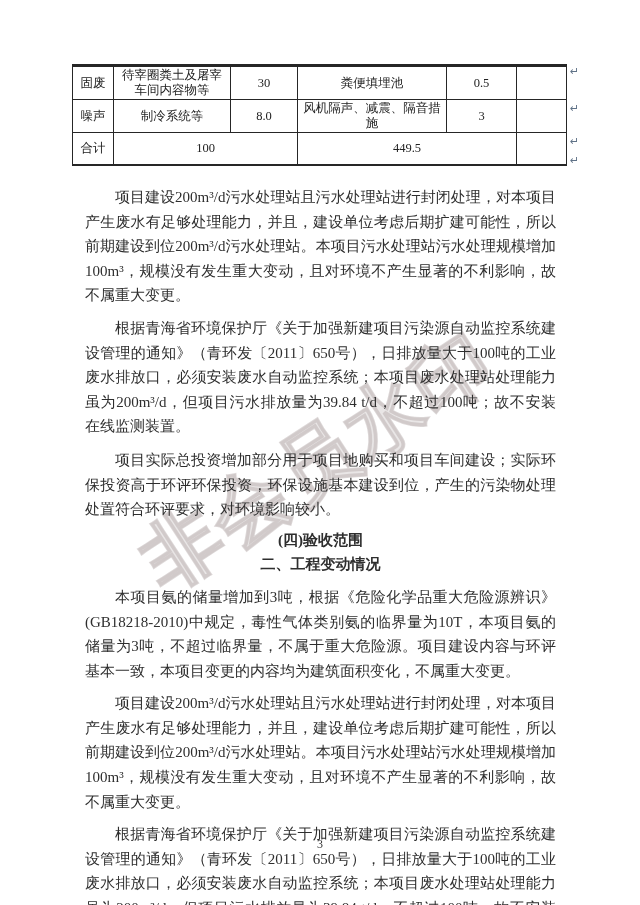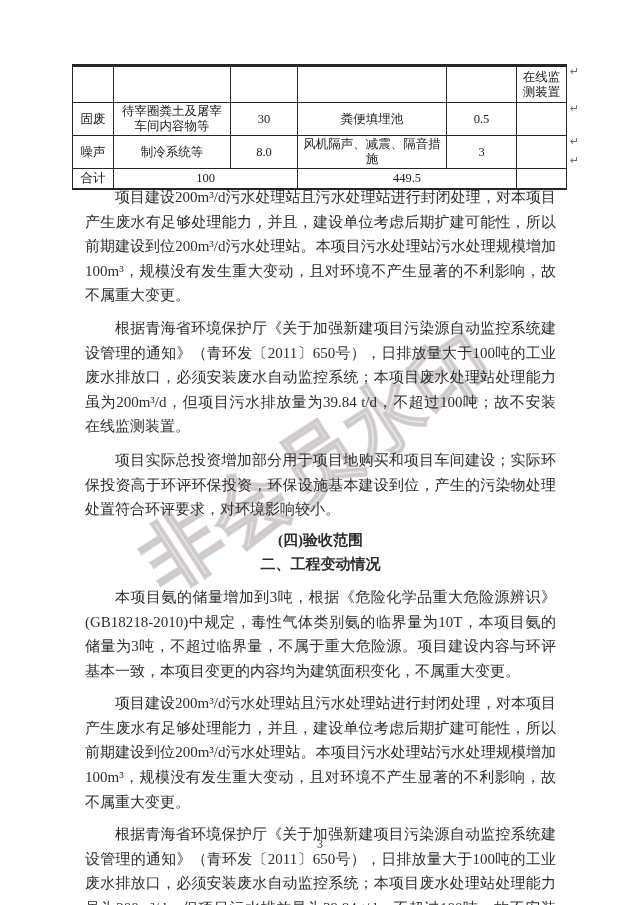--- a/index.html
+++ b/index.html
@@ -49,21 +49,21 @@
     vertical-align:middle;
     font-size:12.5px;
     line-height:15px;
     padding:1px 2px;
     word-break:break-all;
     color:#222;
   }
   .tr-r1{height:37px;}
   .tr-r2{height:17px;}
   .tr-r3{height:20px;}
-  .tr-r4{height:20px;margin-top:36px;}
+  .tr-r4{height:32px;margin-top:36px;}
 
   
   .ret{
     position:absolute;
     left:570px;
     width:14px;height:12px;
     font-size:11px;line-height:12px;
     color:#5f7287;
     z-index:1;
     font-family:"DejaVu Sans","Liberation Sans",sans-serif;
@@ -119,28 +119,20 @@
   <table class="doc-table">
     <colgroup>
       <col style="width:41px">
       <col style="width:117px">
       <col style="width:67px">
       <col style="width:149px">
       <col style="width:70px">
       <col style="width:50px">
     </colgroup>
     <tbody>
-      <tr class="tr-r1">
-        <td></td>
-        <td></td>
-        <td></td>
-        <td></td>
-        <td></td>
-        <td>在线监测装置</td>
-      </tr>
       <tr class="tr-r2">
         <td>固废</td>
         <td>待宰圈粪土及屠宰车间内容物等</td>
         <td>30</td>
         <td>粪便填埋池</td>
         <td>0.5</td>
         <td></td>
       </tr>
       <tr class="tr-r3">
         <td>噪声</td>

